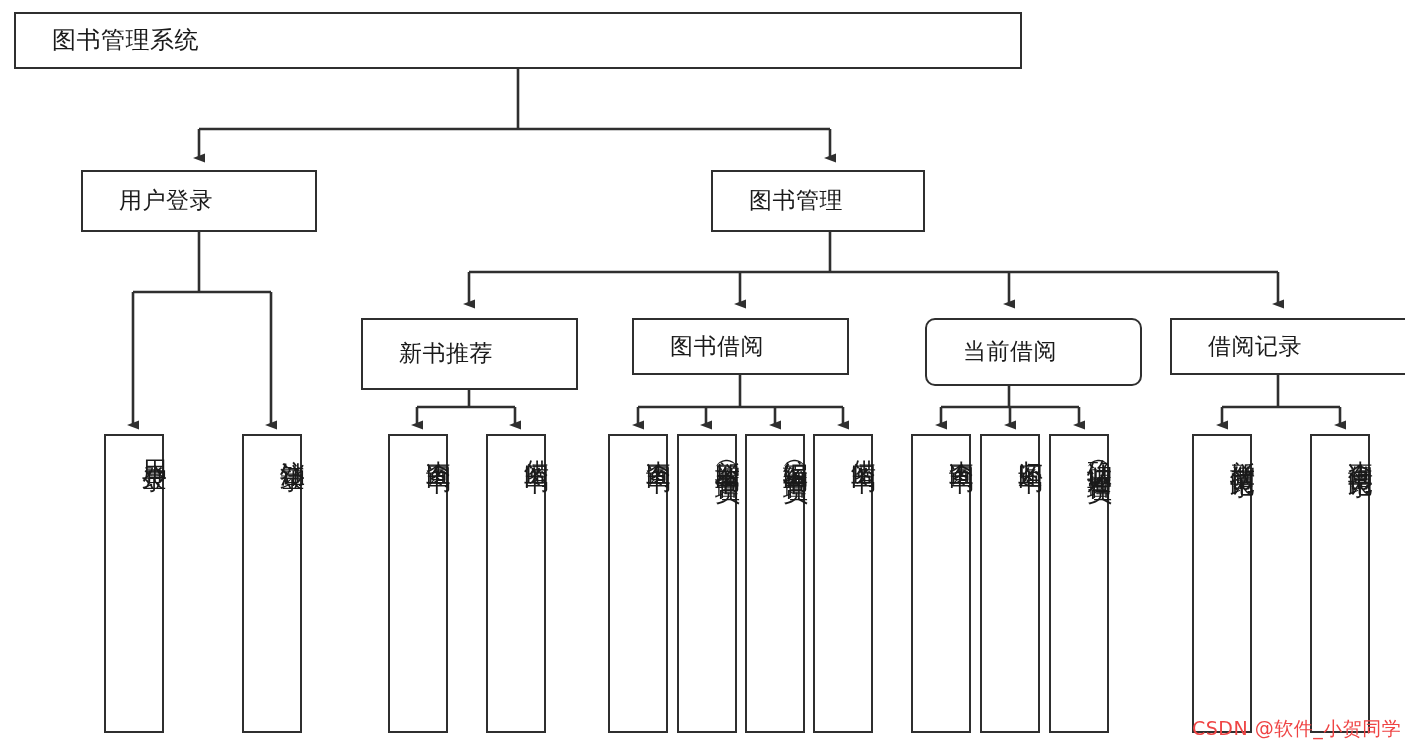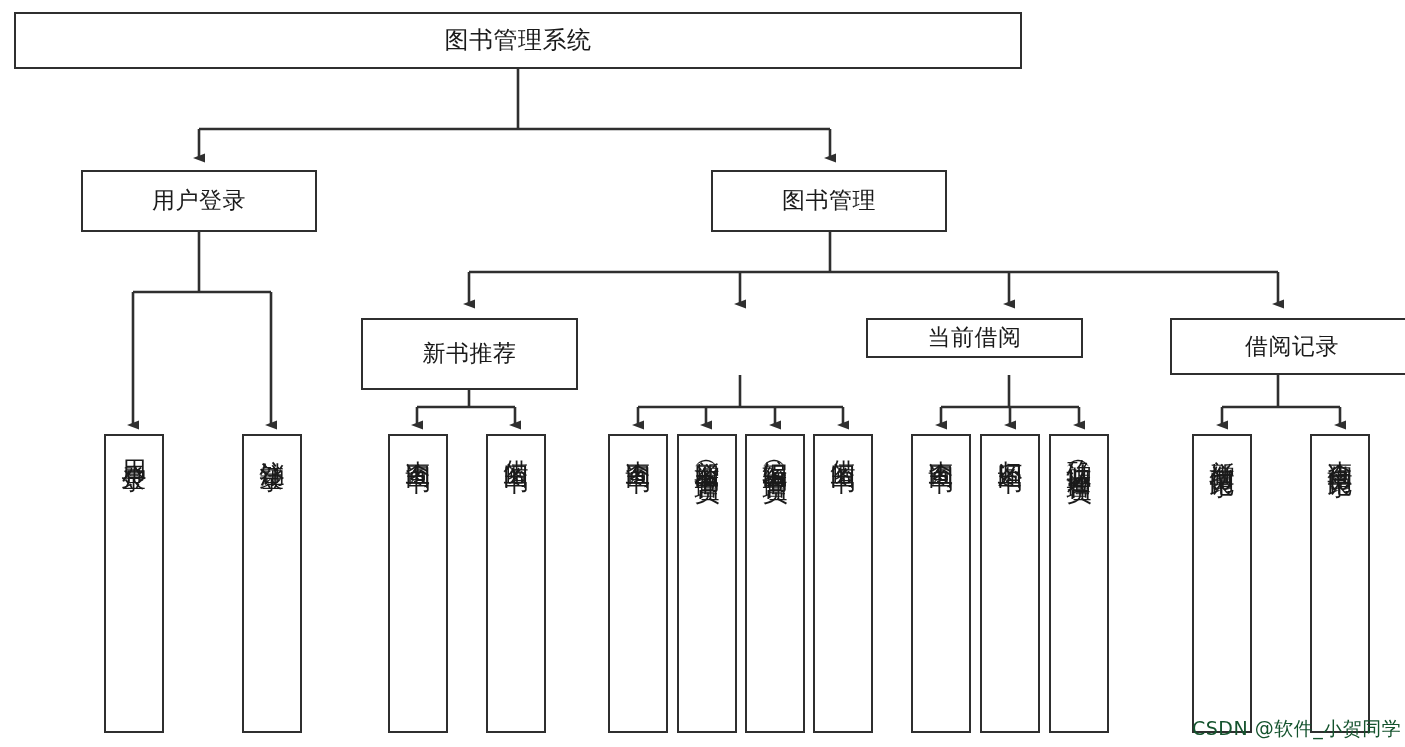--- a/index.html
+++ b/index.html
@@ -25,22 +25,23 @@
     height: 747px;
     pointer-events: none;
   }
   .node {
     position: absolute;
     box-sizing: border-box;
     background: #ffffff;
     border: 2.5px solid #2f2f2f;
     display: flex;
     align-items: center;
-    justify-content: center;
+    justify-content: flex-start;
     color: #1a1a1a;
+    padding-left: 36px;
   }
   .node .label {
     display: block;
     line-height: 1.18;
     letter-spacing: 0.5px;
     color: #1a1a1a;
     text-align: center;
   }
   .node.horiz .label {
     font-size: 23px;
@@ -54,21 +55,21 @@
     writing-mode: vertical-rl;
     text-orientation: upright;
     font-size: 25px;
     letter-spacing: 3px;
     line-height: 1;
   }
   .node.root .label { font-size: 24px; }
   .watermark {
     position: absolute;
     font-size: 19px;
-    color: #14532d;
+    color: #ef4444;
     white-space: nowrap;
     letter-spacing: 0.5px;
   }
 </style>
 </head>
 <body>
 
 <div id="canvas">
 
   <svg class="wires" viewBox="0 0 1405 747">
@@ -121,28 +122,31 @@
     </g>
   </svg>
 
   <div class="node horiz root" style="left:14px; top:12px; width:1008px; height:57px;">
     <span class="label">图书管理系统</span>
   </div>
 
   <div class="node horiz" style="left:81px; top:170px; width:236px; height:62px;">
     <span class="label">用户登录</span>
   </div>
-  <div class="node horiz" style="left:711px; top:170px; width:236px; height:62px;">
+  <div class="node horiz" style="left:711px; top:170px; width:214px; height:62px;">
     <span class="label">图书管理</span>
   </div>
 
   <div class="node horiz" style="left:361px; top:318px; width:217px; height:72px;">
     <span class="label">新书推荐</span>
   </div>
-  <div class="node horiz" style="left:866px; top:318px; width:217px; height:40px;">
+  <div class="node horiz" style="left:632px; top:318px; width:217px; height:57px;">
+    <span class="label">图书借阅</span>
+  </div>
+  <div class="node horiz" style="left:925px; top:318px; width:217px; height:68px;border-radius:10px;">
     <span class="label">当前借阅</span>
   </div>
   <div class="node horiz" style="left:1170px; top:318px; width:244px; height:57px;">
     <span class="label">借阅记录</span>
   </div>
 
   <div class="node vert" style="left:104px; top:434px; width:60px; height:299px;">
     <span class="label">用户登录</span>
   </div>
   <div class="node vert" style="left:242px; top:434px; width:60px; height:299px;">

